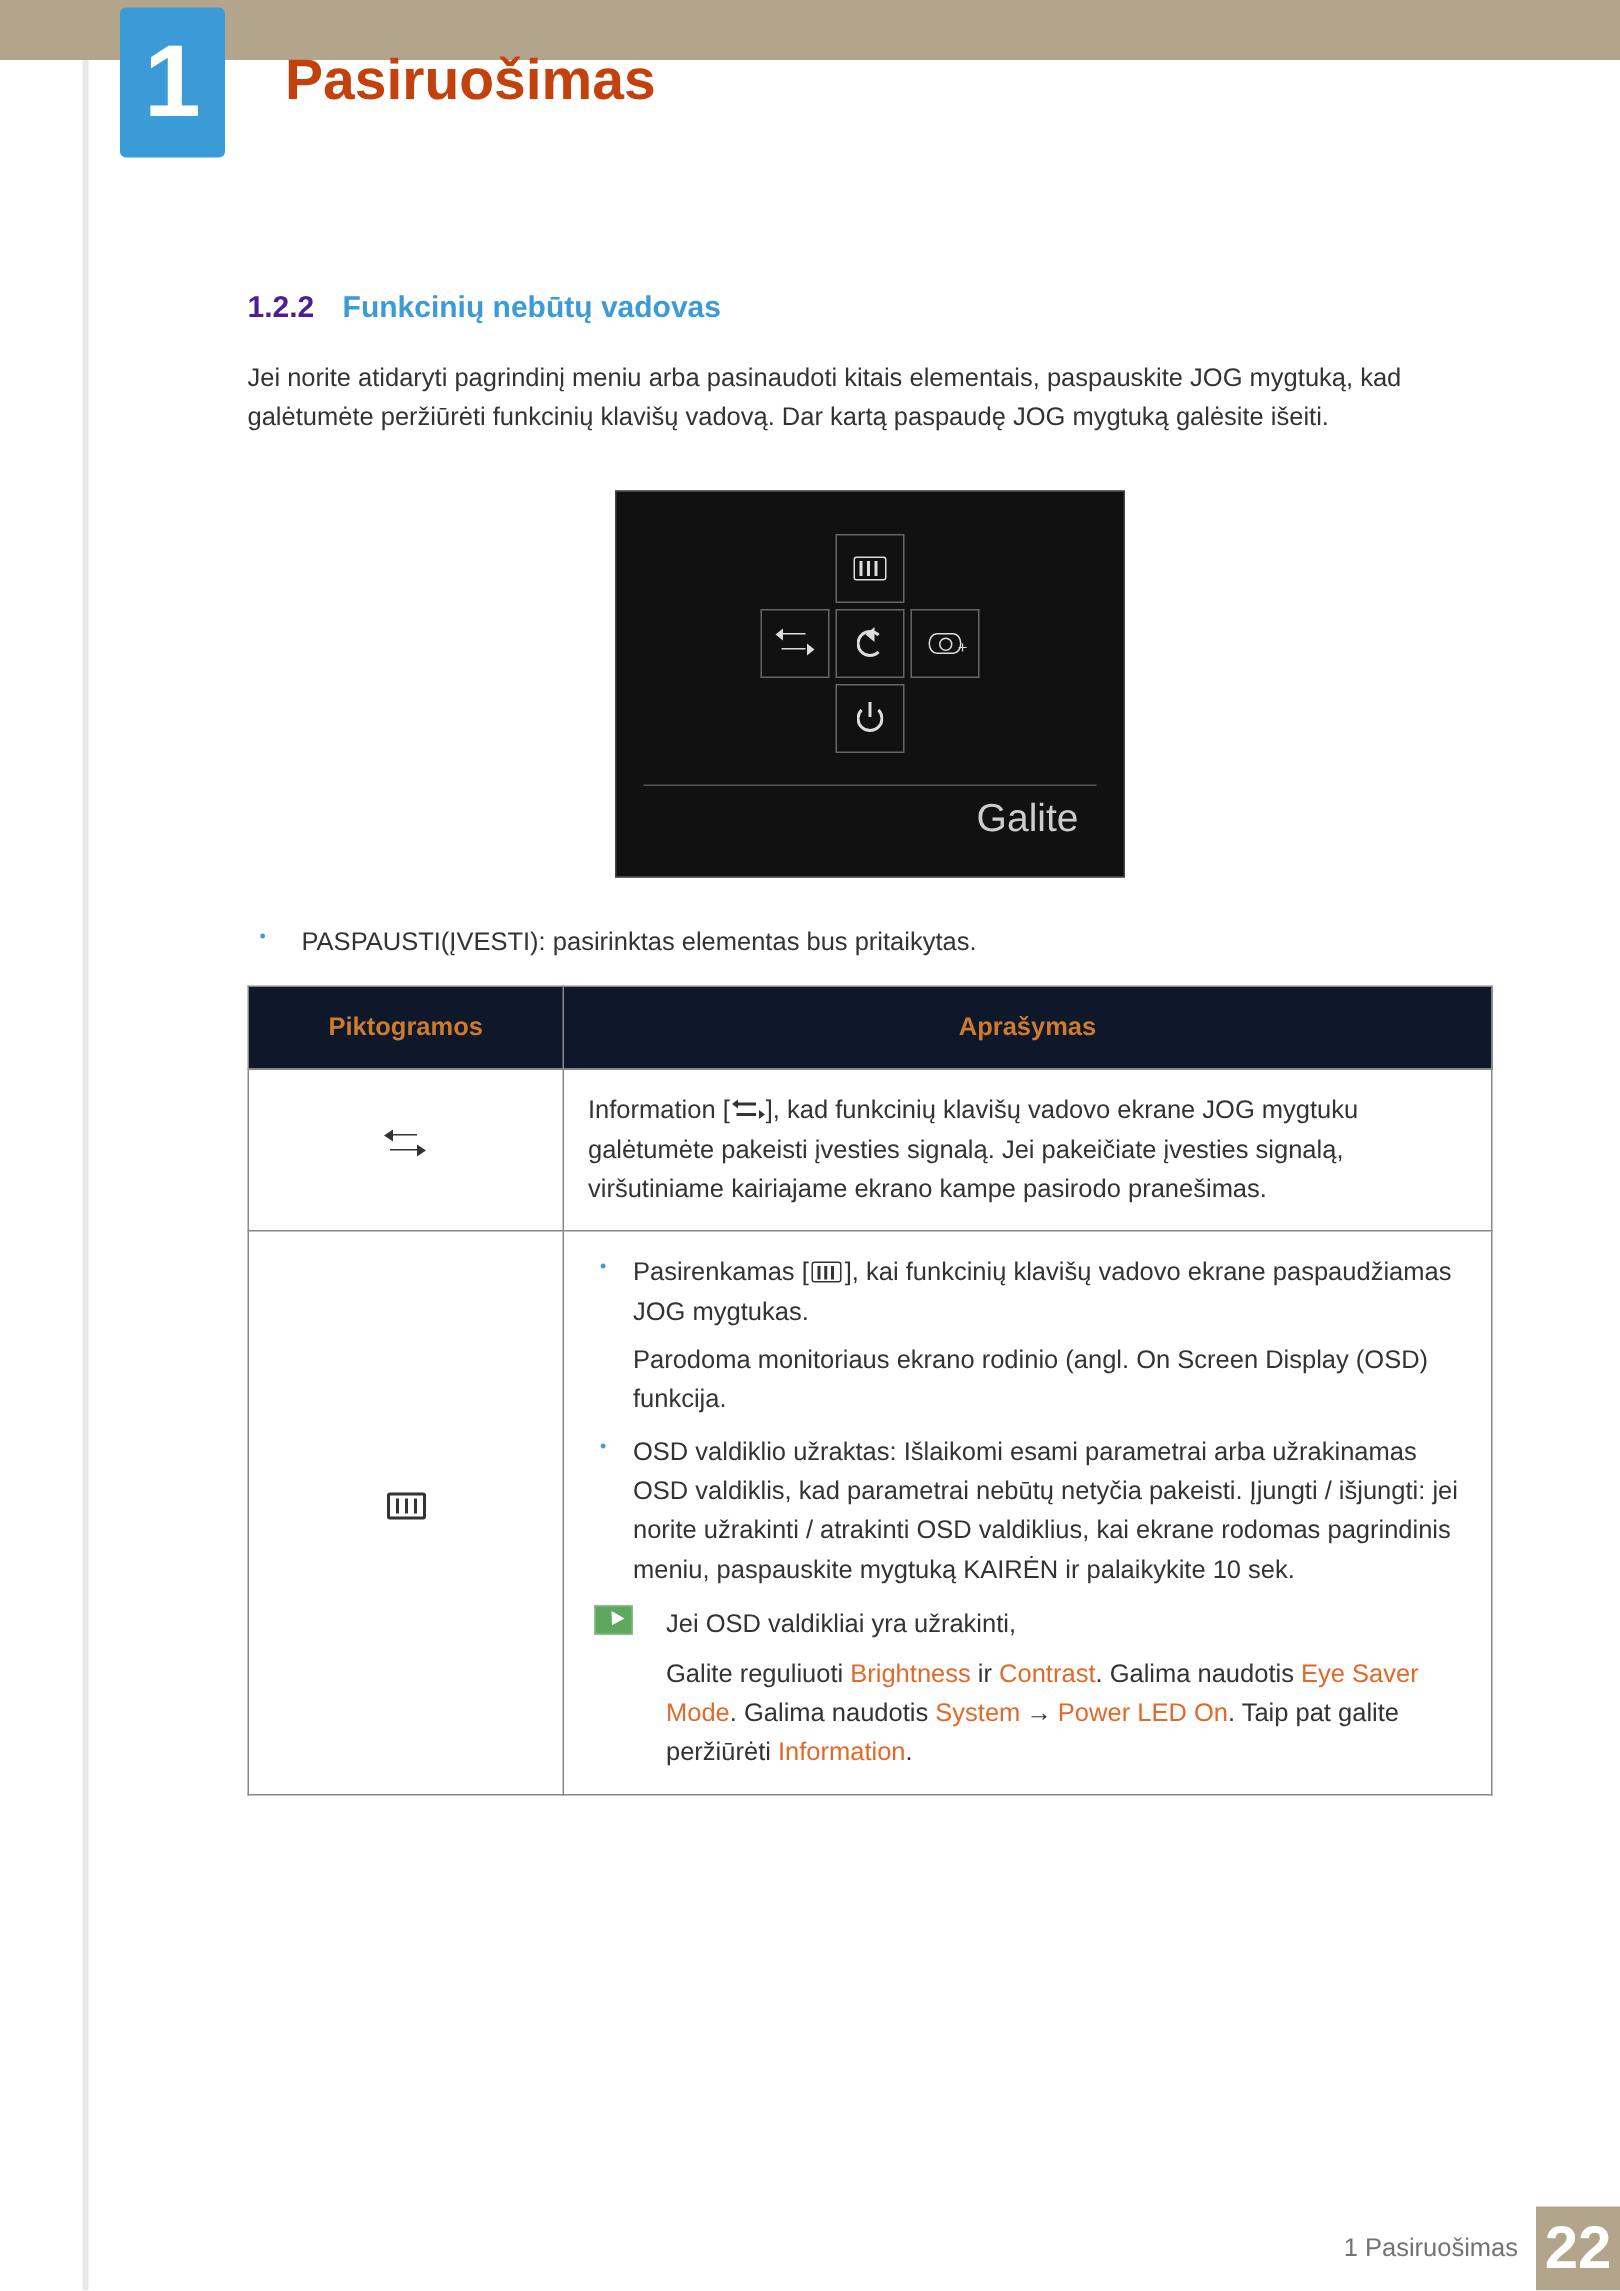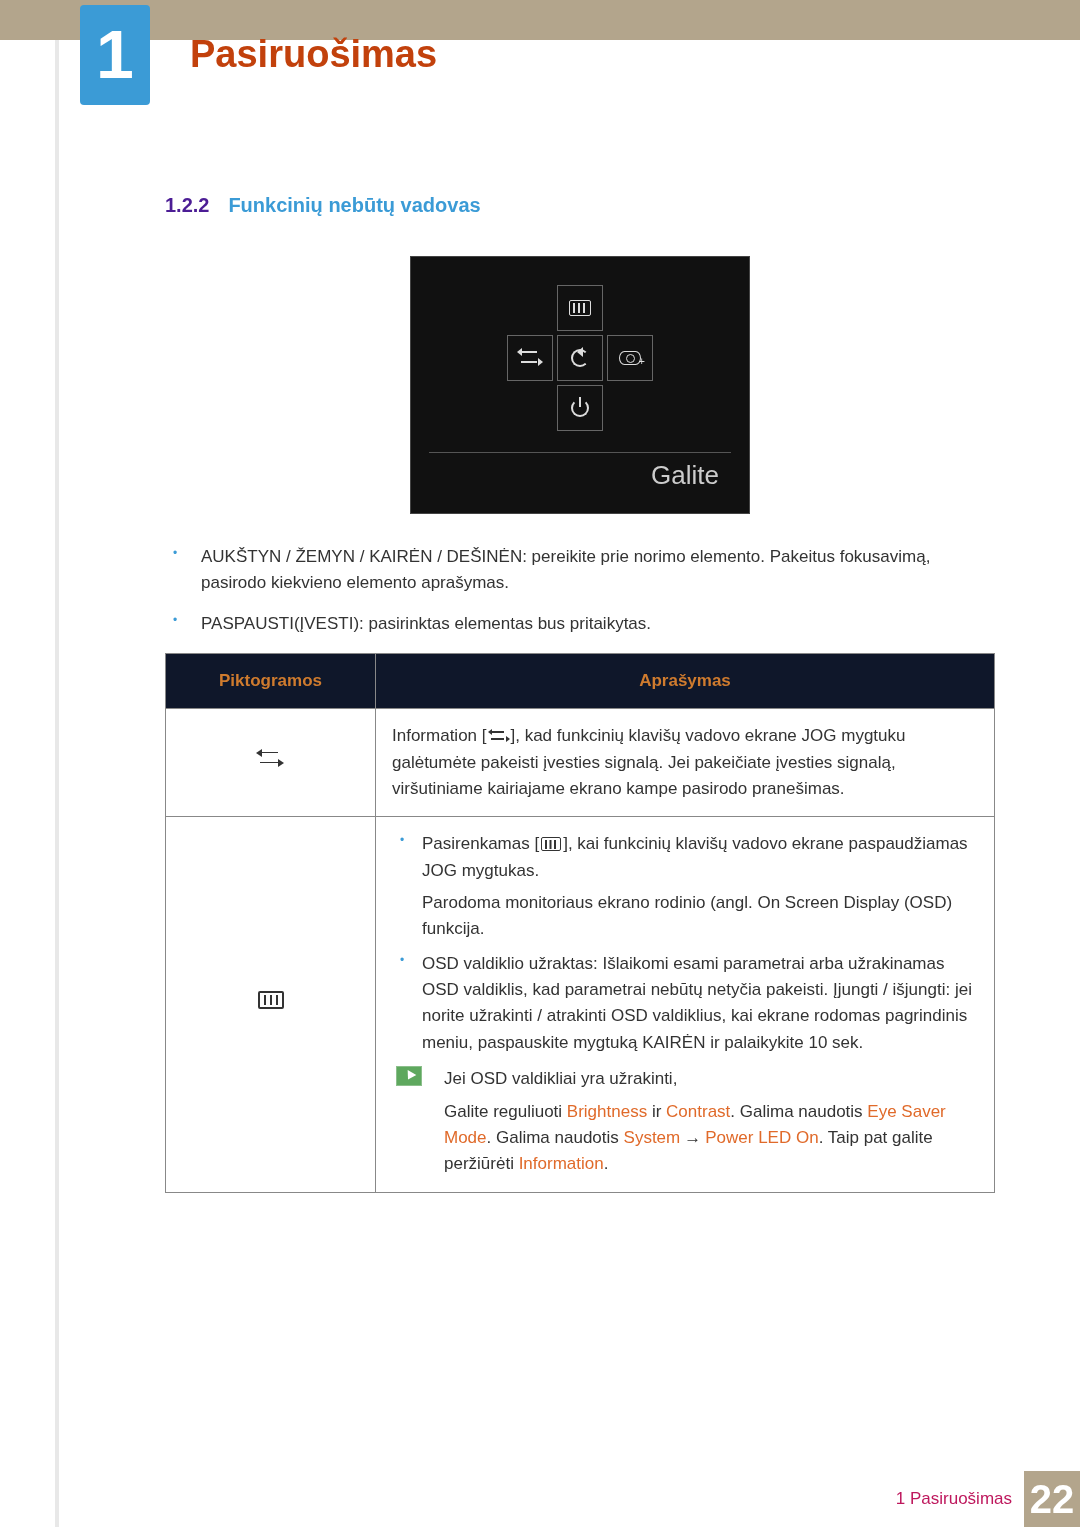--- a/index.html
+++ b/index.html
@@ -107,21 +107,21 @@
   }
   .note-wrap { display: flex; align-items: flex-start; margin-top: 10px; padding-left: 4px; gap: 12px; }
   .note-body { flex: 1; }
   .orange { color: #e06a2a; }
   .arrow { margin: 0 4px; }
   .footer {
     position: absolute; left: 0; right: 0; bottom: 0; height: 56px;
     display: flex; justify-content: flex-end; align-items: center;
     padding-right: 0;
   }
-  .footer-text { color: #be185d; font-size: 17px; margin-right: 12px; }
+  .footer-text { color: #737373; font-size: 17px; margin-right: 12px; }
   .page-box {
     width: 56px; height: 56px; background: #b3a58c; color: #fff;
     display: flex; align-items: center; justify-content: center;
     font-size: 40px; font-weight: bold;
   }
   .left-line {
     position: absolute; left: 55px; top: 0; bottom: 0; width: 4px; background: #e8e8e8;
   }
   .ico-source {
     display: inline-block; width: 26px; height: 20px; position: relative;
@@ -228,20 +228,21 @@
 <div class="chapter-badge">1</div>
 <div class="chapter-title">Pasiruošimas</div>
 
 <div class="content">
   <div>
     <span class="sec-num">1.2.2</span>
     &nbsp;&nbsp;
     <span class="sec-title">Funkcinių nebūtų vadovas</span>
   </div>
 
+  <p class="intro">Jei norite atidaryti pagrindinį meniu arba pasinaudoti kitais elementais, paspauskite JOG mygtuką, kad galėtumėte peržiūrėti funkcinių klavišų vadovą. Dar kartą paspaudę JOG mygtuką galėsite išeiti.</p>
 
   <div class="osd-panel">
     <div class="dpad">
       <div class="dcell empty"></div>
       <div class="dcell">
           <span class="ico-menu-w"></span>
         </div>
       <div class="dcell empty"></div>
       <div class="dcell">
           <span class="ico-source-w">
@@ -261,21 +262,20 @@
       <div class="dcell">
           <span class="ico-power-w"></span>
         </div>
       <div class="dcell empty"></div>
     </div>
     <div class="osd-divider"></div>
     <div class="osd-return">Galite</div>
   </div>
 
   <ul class="notes">
-    <li>AUKŠTYN / ŽEMYN / KAIRĖN / DEŠINĖN: pereikite prie norimo elemento. Pakeitus fokusavimą, pasirodo kiekvieno elemento aprašymas.</li>
     <li>PASPAUSTI(ĮVESTI): pasirinktas elementas bus pritaikytas.</li>
   </ul>
 
   <table class="ico-table">
     <thead>
       <tr>
         <th>Piktogramos</th>
         <th>Aprašymas</th>
       </tr>
     </thead>

